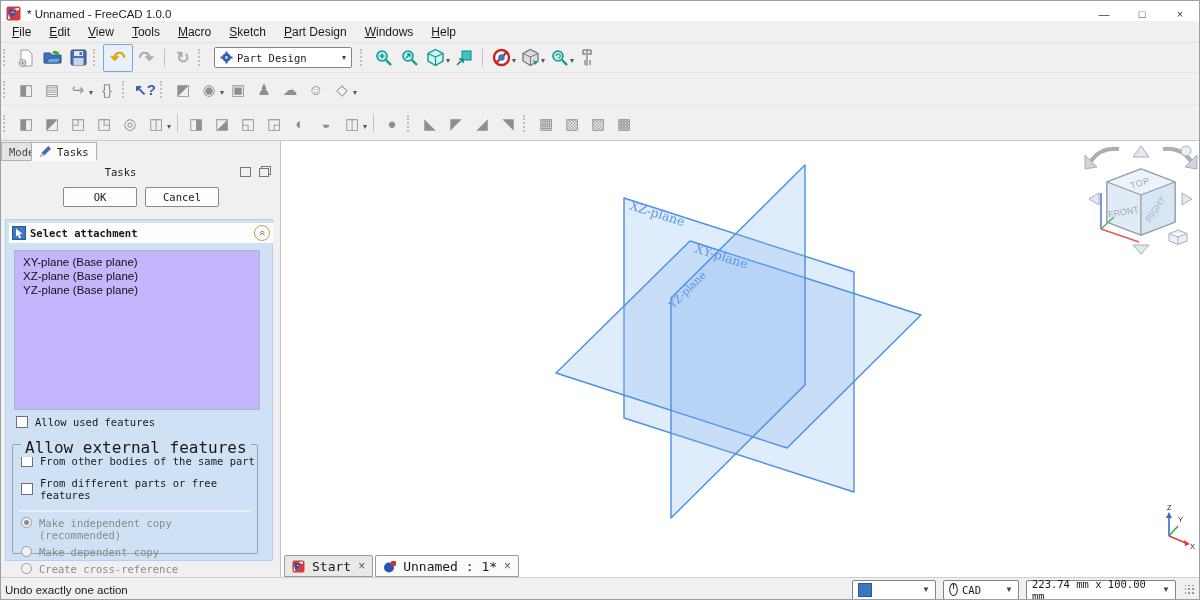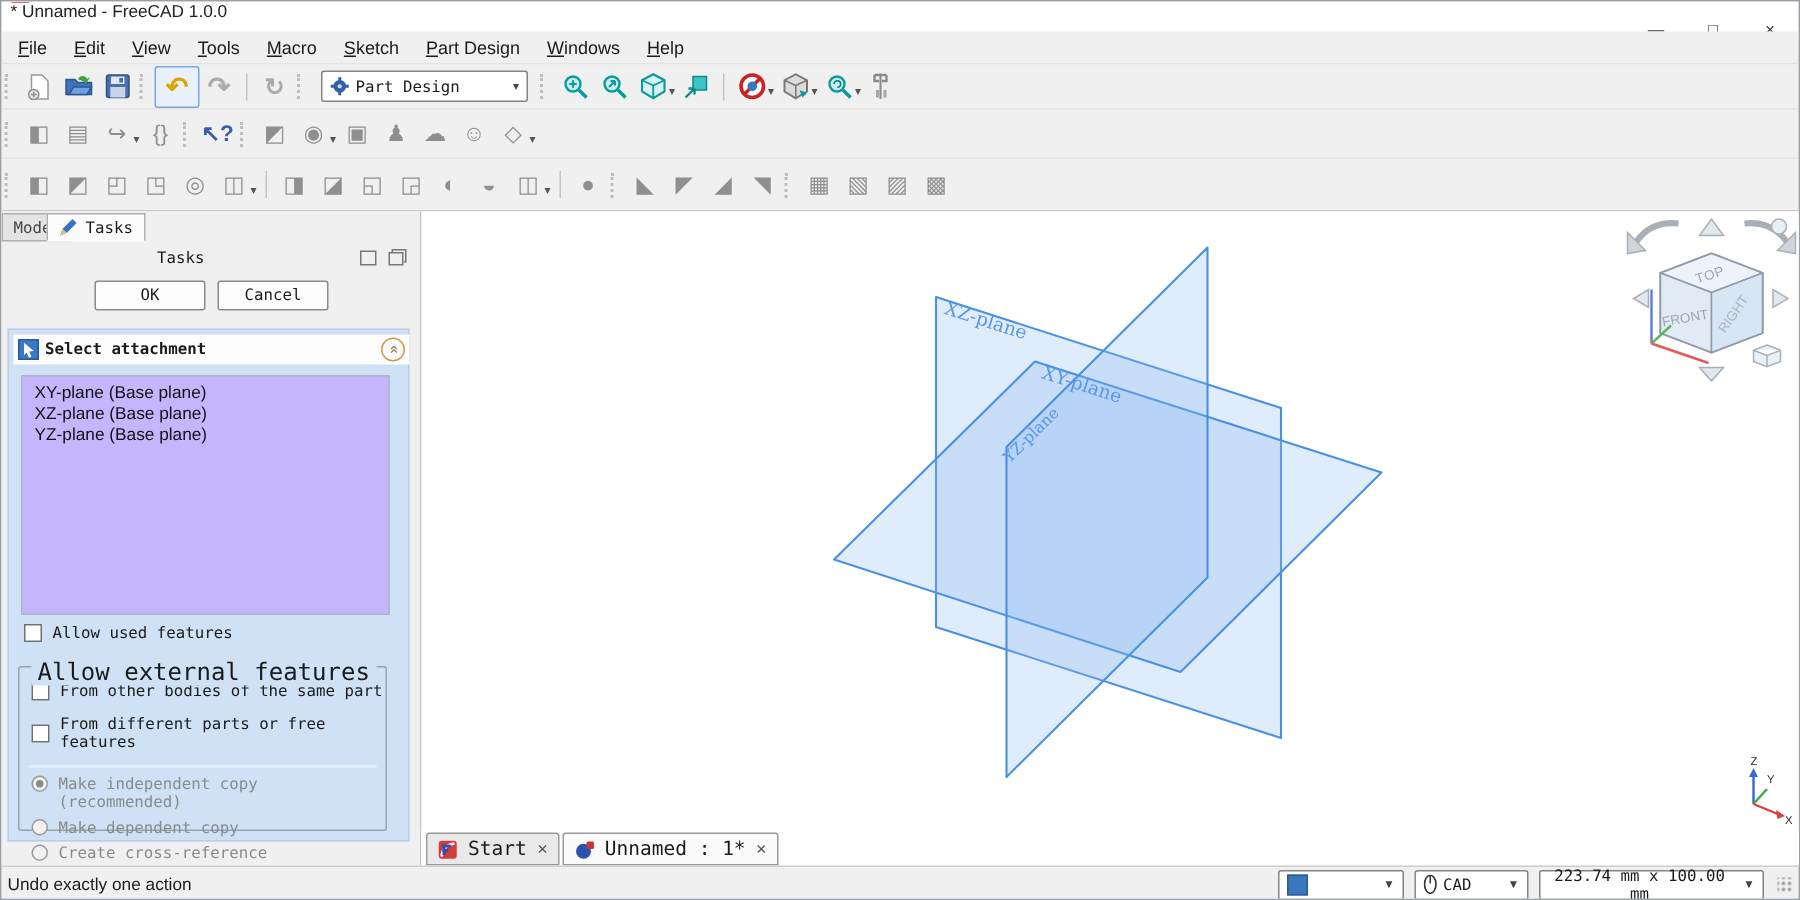--- a/index.html
+++ b/index.html
@@ -1,21 +1,21 @@
 <!DOCTYPE html>
 <html><head>
 <meta charset="utf-8">
 <style>
   html,body{margin:0;padding:0;background:#dcdcdc;}
   .window{position:relative;width:1200px;height:600px;background:#f0f0f0;
     font-family:"Liberation Sans",sans-serif;color:#1a1a1a;overflow:hidden;
     border:1px solid #9aa0a6;box-sizing:border-box;}
   .abs{position:absolute;}
   
-  .titlebar{left:0;top:0;width:100%;height:25px;background:#ffffff;display:flex;align-items:flex-start;flex-direction:column;}
+  .titlebar{left:0;top:0;width:100%;height:25px;background:#ffffff;display:flex;align-items:center;}
   .title-text{font-size:11.5px;margin-left:6px;color:#222;}
   .win-controls{margin-left:auto;display:flex;height:100%;}
   .win-btn{width:38px;height:100%;display:flex;align-items:center;justify-content:center;
     font-size:11px;color:#333;}
   
   .menubar{left:0;top:20px;width:100%;height:22px;background:#f0f0f0;display:flex;align-items:center;
     padding-left:2px;border-bottom:1px solid #e3e3e3;box-sizing:border-box;}
   .menu-item{display:inline-block;padding:2px 9px;font-size:12px;}
   .menu-item::first-letter{text-decoration:underline;}
   
@@ -83,21 +83,21 @@
   .viewport{left:280px;top:0;width:919px;height:436px;background:#ffffff;}
   .doc-tabs{position:absolute;left:0;bottom:0;width:100%;height:25px;display:flex;align-items:flex-end;padding-left:3px;box-sizing:border-box;background:#fff;}
   .dtab{height:22px;display:flex;align-items:center;border:1px solid #9a9a9a;border-radius:2px 2px 0 0;
     padding:0 7px;gap:7px;box-sizing:border-box;}
   .dtab-start{background:#e9e9e9;}
   .dtab-doc{background:#fbfbfb;margin-left:2px;}
   .dtab-label{font-family:"DejaVu Sans Mono",monospace;font-size:13px;}
   .dtab-close{font-size:12px;color:#555;}
   
   .statusbar{left:0;top:576px;width:100%;height:24px;background:#f0f0f0;border-top:1px solid #cfcfcf;
-    display:flex;align-items:center;box-sizing:border-box;padding:0 4px;text-align:center;}
+    display:flex;align-items:center;box-sizing:border-box;padding:0 4px;}
   .status-msg{font-size:11.5px;color:#1a1a1a;}
   .status-right{margin-left:auto;display:flex;align-items:center;gap:7px;}
   .scombo{height:20px;}
   .blue-sq{width:12px;height:12px;background:#3a78be;border:1px solid #2a5a92;}
   .grip{width:10px;height:10px;margin-left:2px;background-image:radial-gradient(#9a9a9a 1px,transparent 1.2px);background-size:4px 4px;background-position:bottom right;}
 </style>
 </head>
 <body>
 
 <div class="window">

